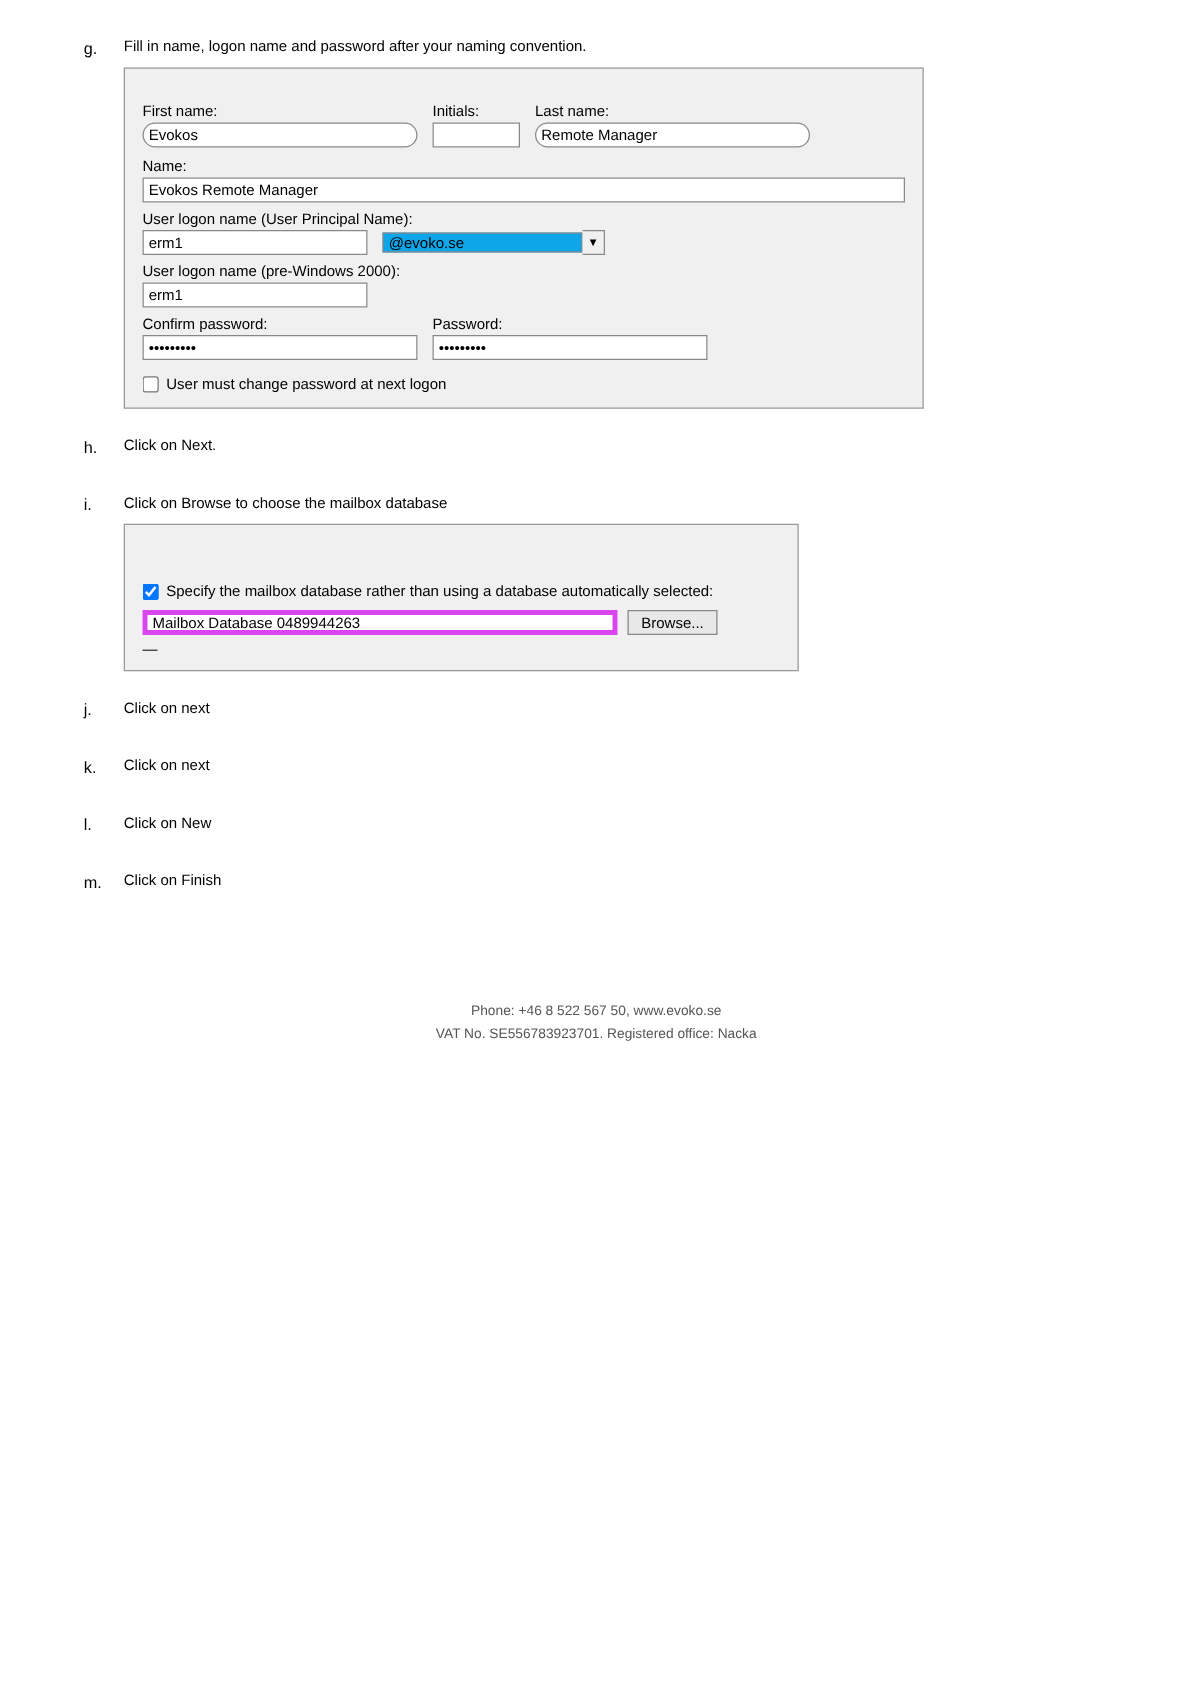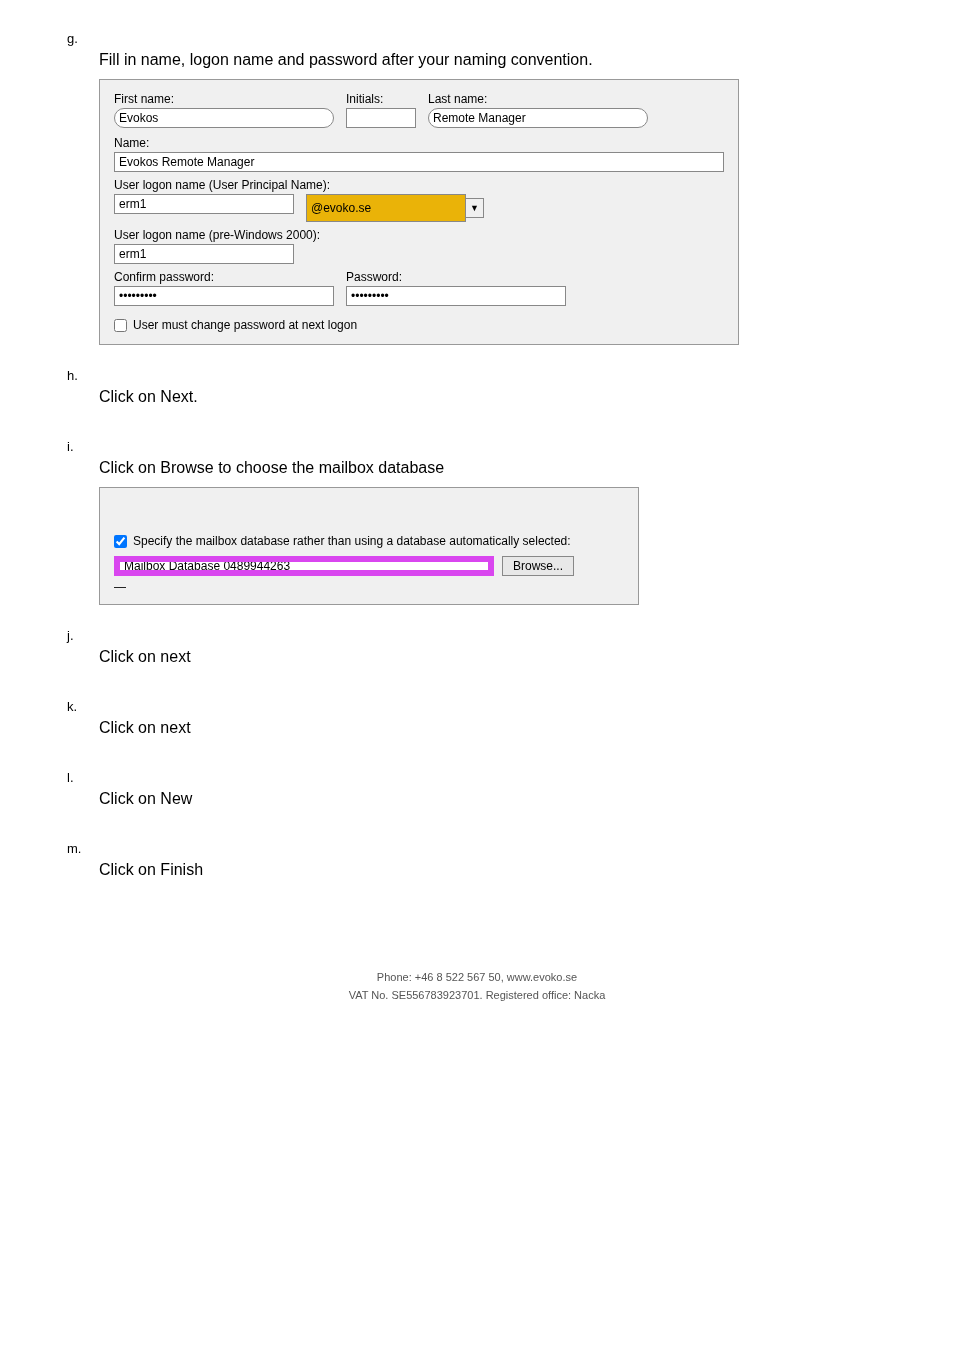--- a/index.html
+++ b/index.html
@@ -28,30 +28,29 @@
       min-width: 32px;
       font-size: 13px;
       padding-top: 1px;
     }
 
     .step-body {
       flex: 1;
     }
 
     .step-text {
-      font-size: 16px;
+      font-size: 12px;
       margin-bottom: 10px;
-      margin-top: 21px;
     }
 
     
     .form-panel {
       border: 1px solid #999;
       background: #f0f0f0;
-      padding: 12px 14px 10px 14px;
+      padding: 27px 14px 10px 14px;
       display: inline-block;
       min-width: 520px;
     }
 
     .form-row {
       display: flex;
       gap: 12px;
       margin-bottom: 8px;
       align-items: flex-start;
     }
@@ -94,24 +93,24 @@
 
     .form-input-domain-wrapper {
       display: flex;
       align-items: center;
       gap: 0;
     }
 
     .form-input-domain {
       width: 160px;
       border: 1px solid #888;
-      background: #eab308;
+      background: #0ea5e9;
       padding: 2px 4px;
       font-size: 12px;
-      height: 28px;
+      height: 16px;
     }
 
     .form-select-arrow {
       border: 1px solid #888;
       border-left: none;
       background: #f0f0f0;
       width: 18px;
       height: 20px;
       display: flex;
       align-items: center;
@@ -162,21 +161,21 @@
       margin-top: 36px;
     }
 
     .mailbox-db-row {
       display: flex;
       align-items: center;
       gap: 8px;
     }
 
     .mailbox-db-input {
-      border: 6px solid #d946ef;
+      border: 4px solid #d946ef;
       background: #fff;
       padding: 2px 4px;
       font-size: 12px;
       height: 20px;
       width: 380px;
     }
 
     .browse-btn {
       border: 1px solid #888;
       background: #e8e8e8;

